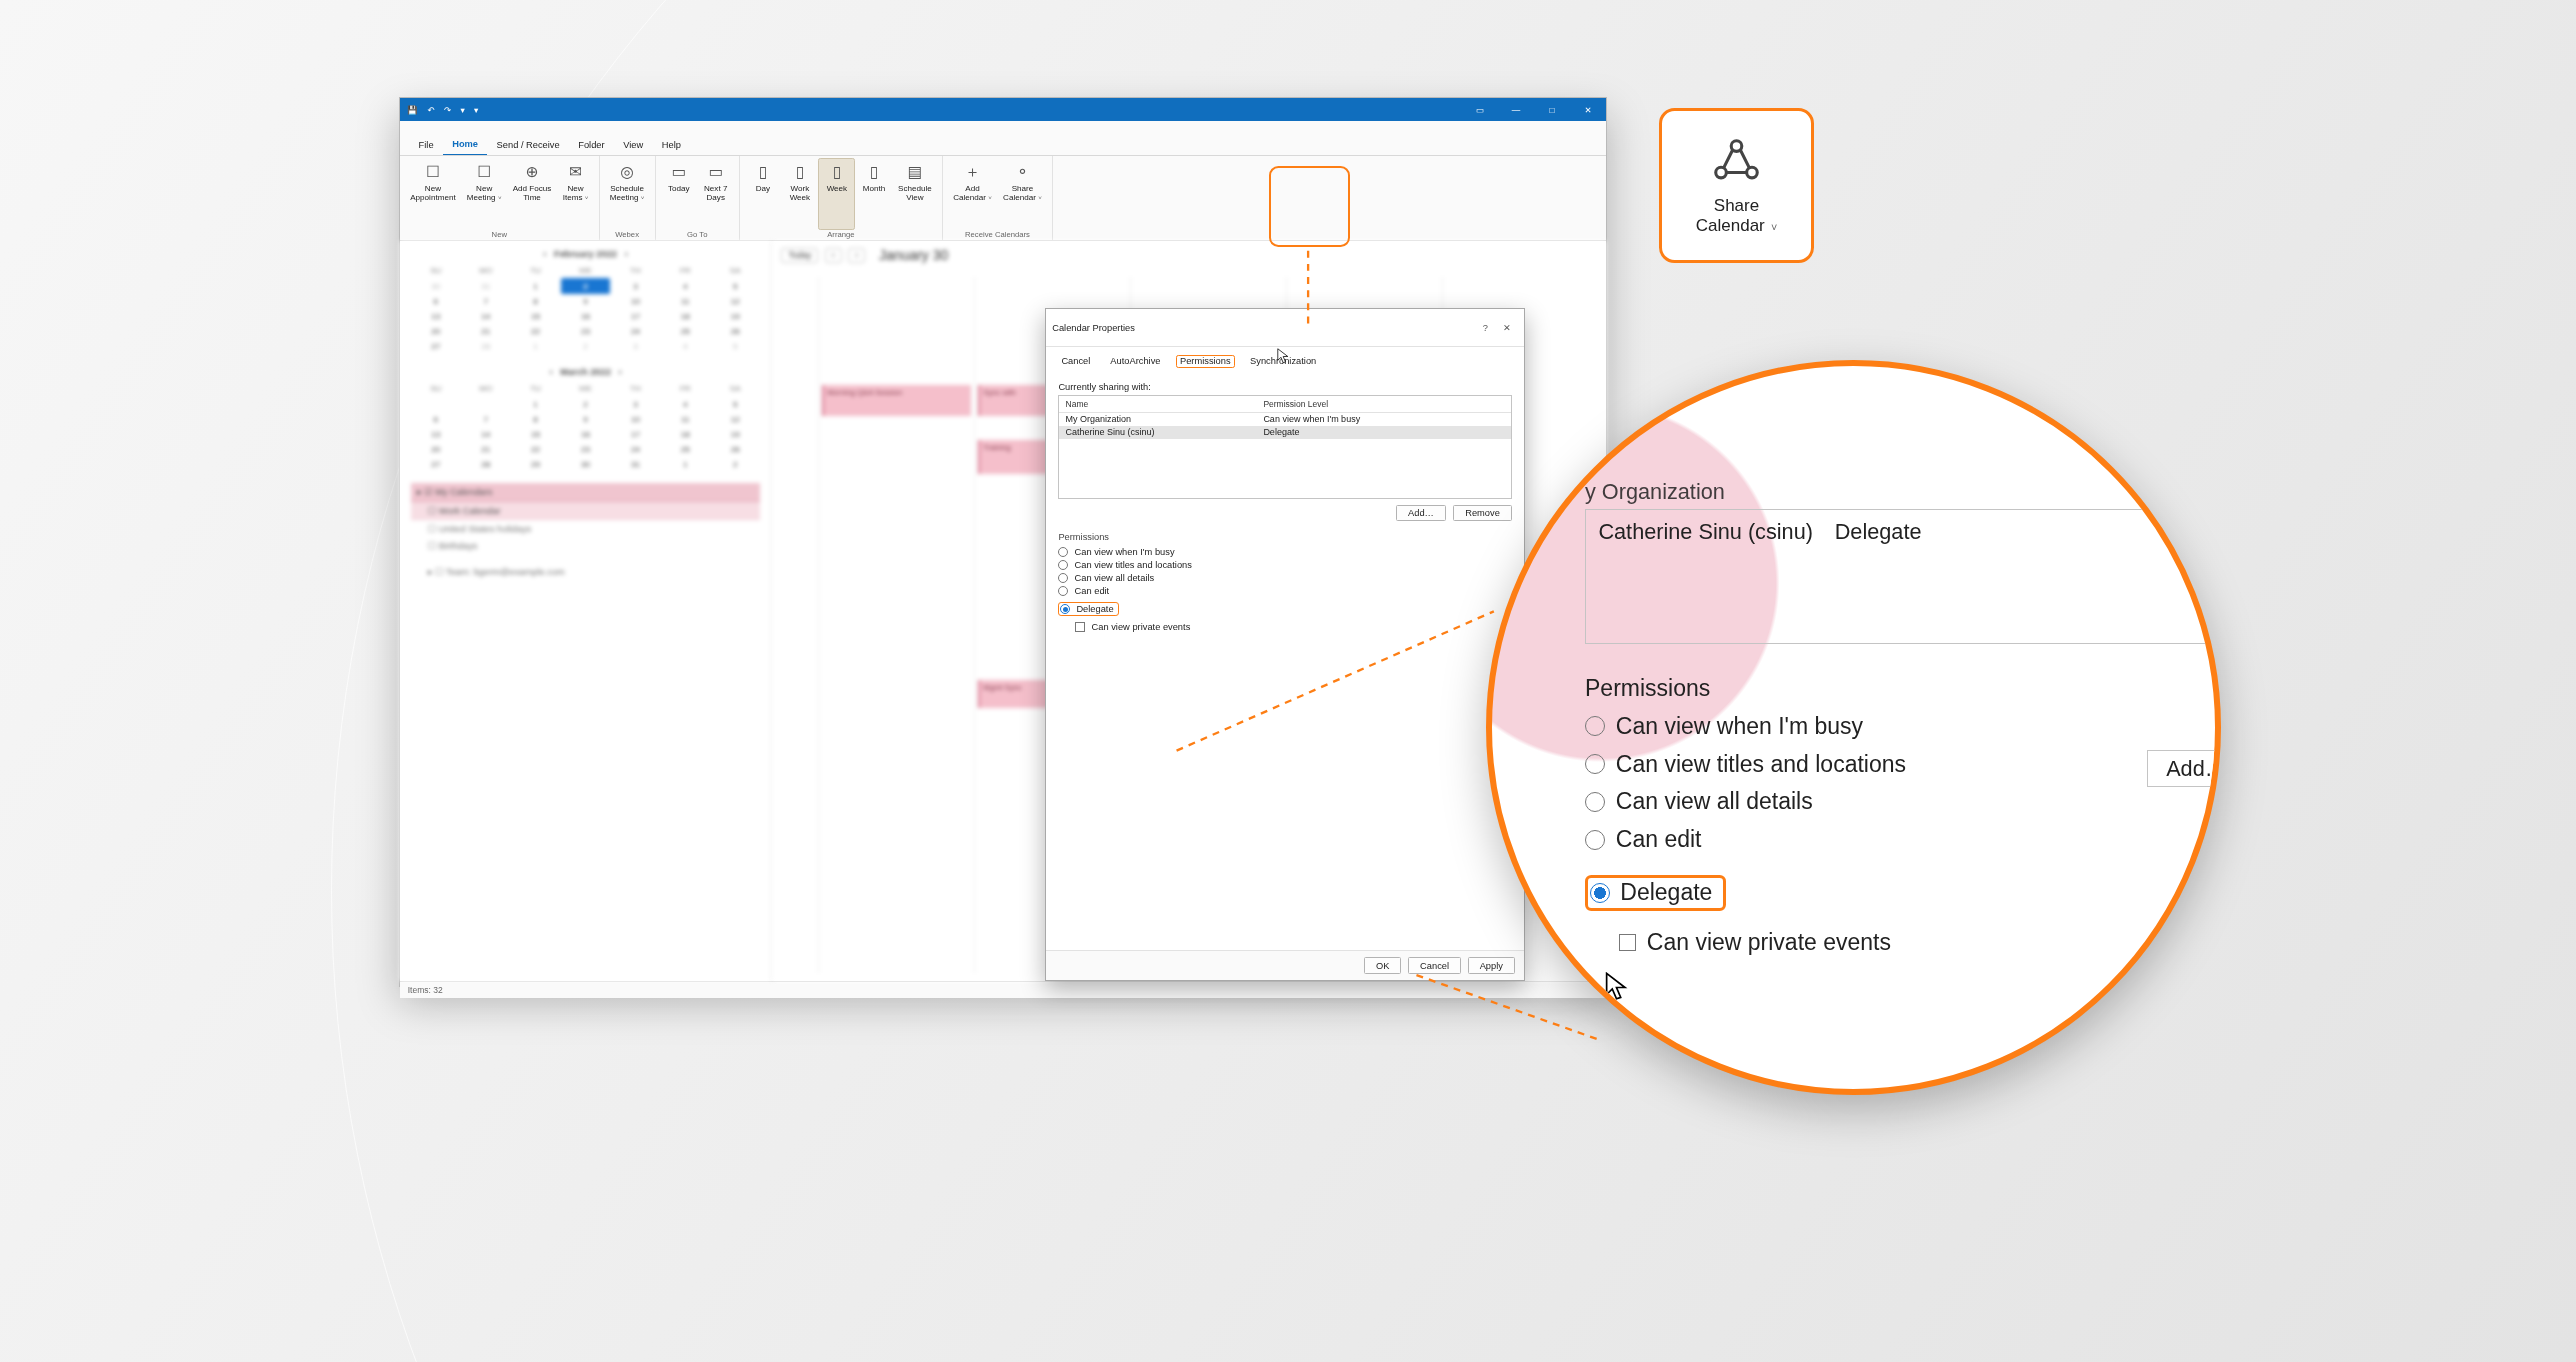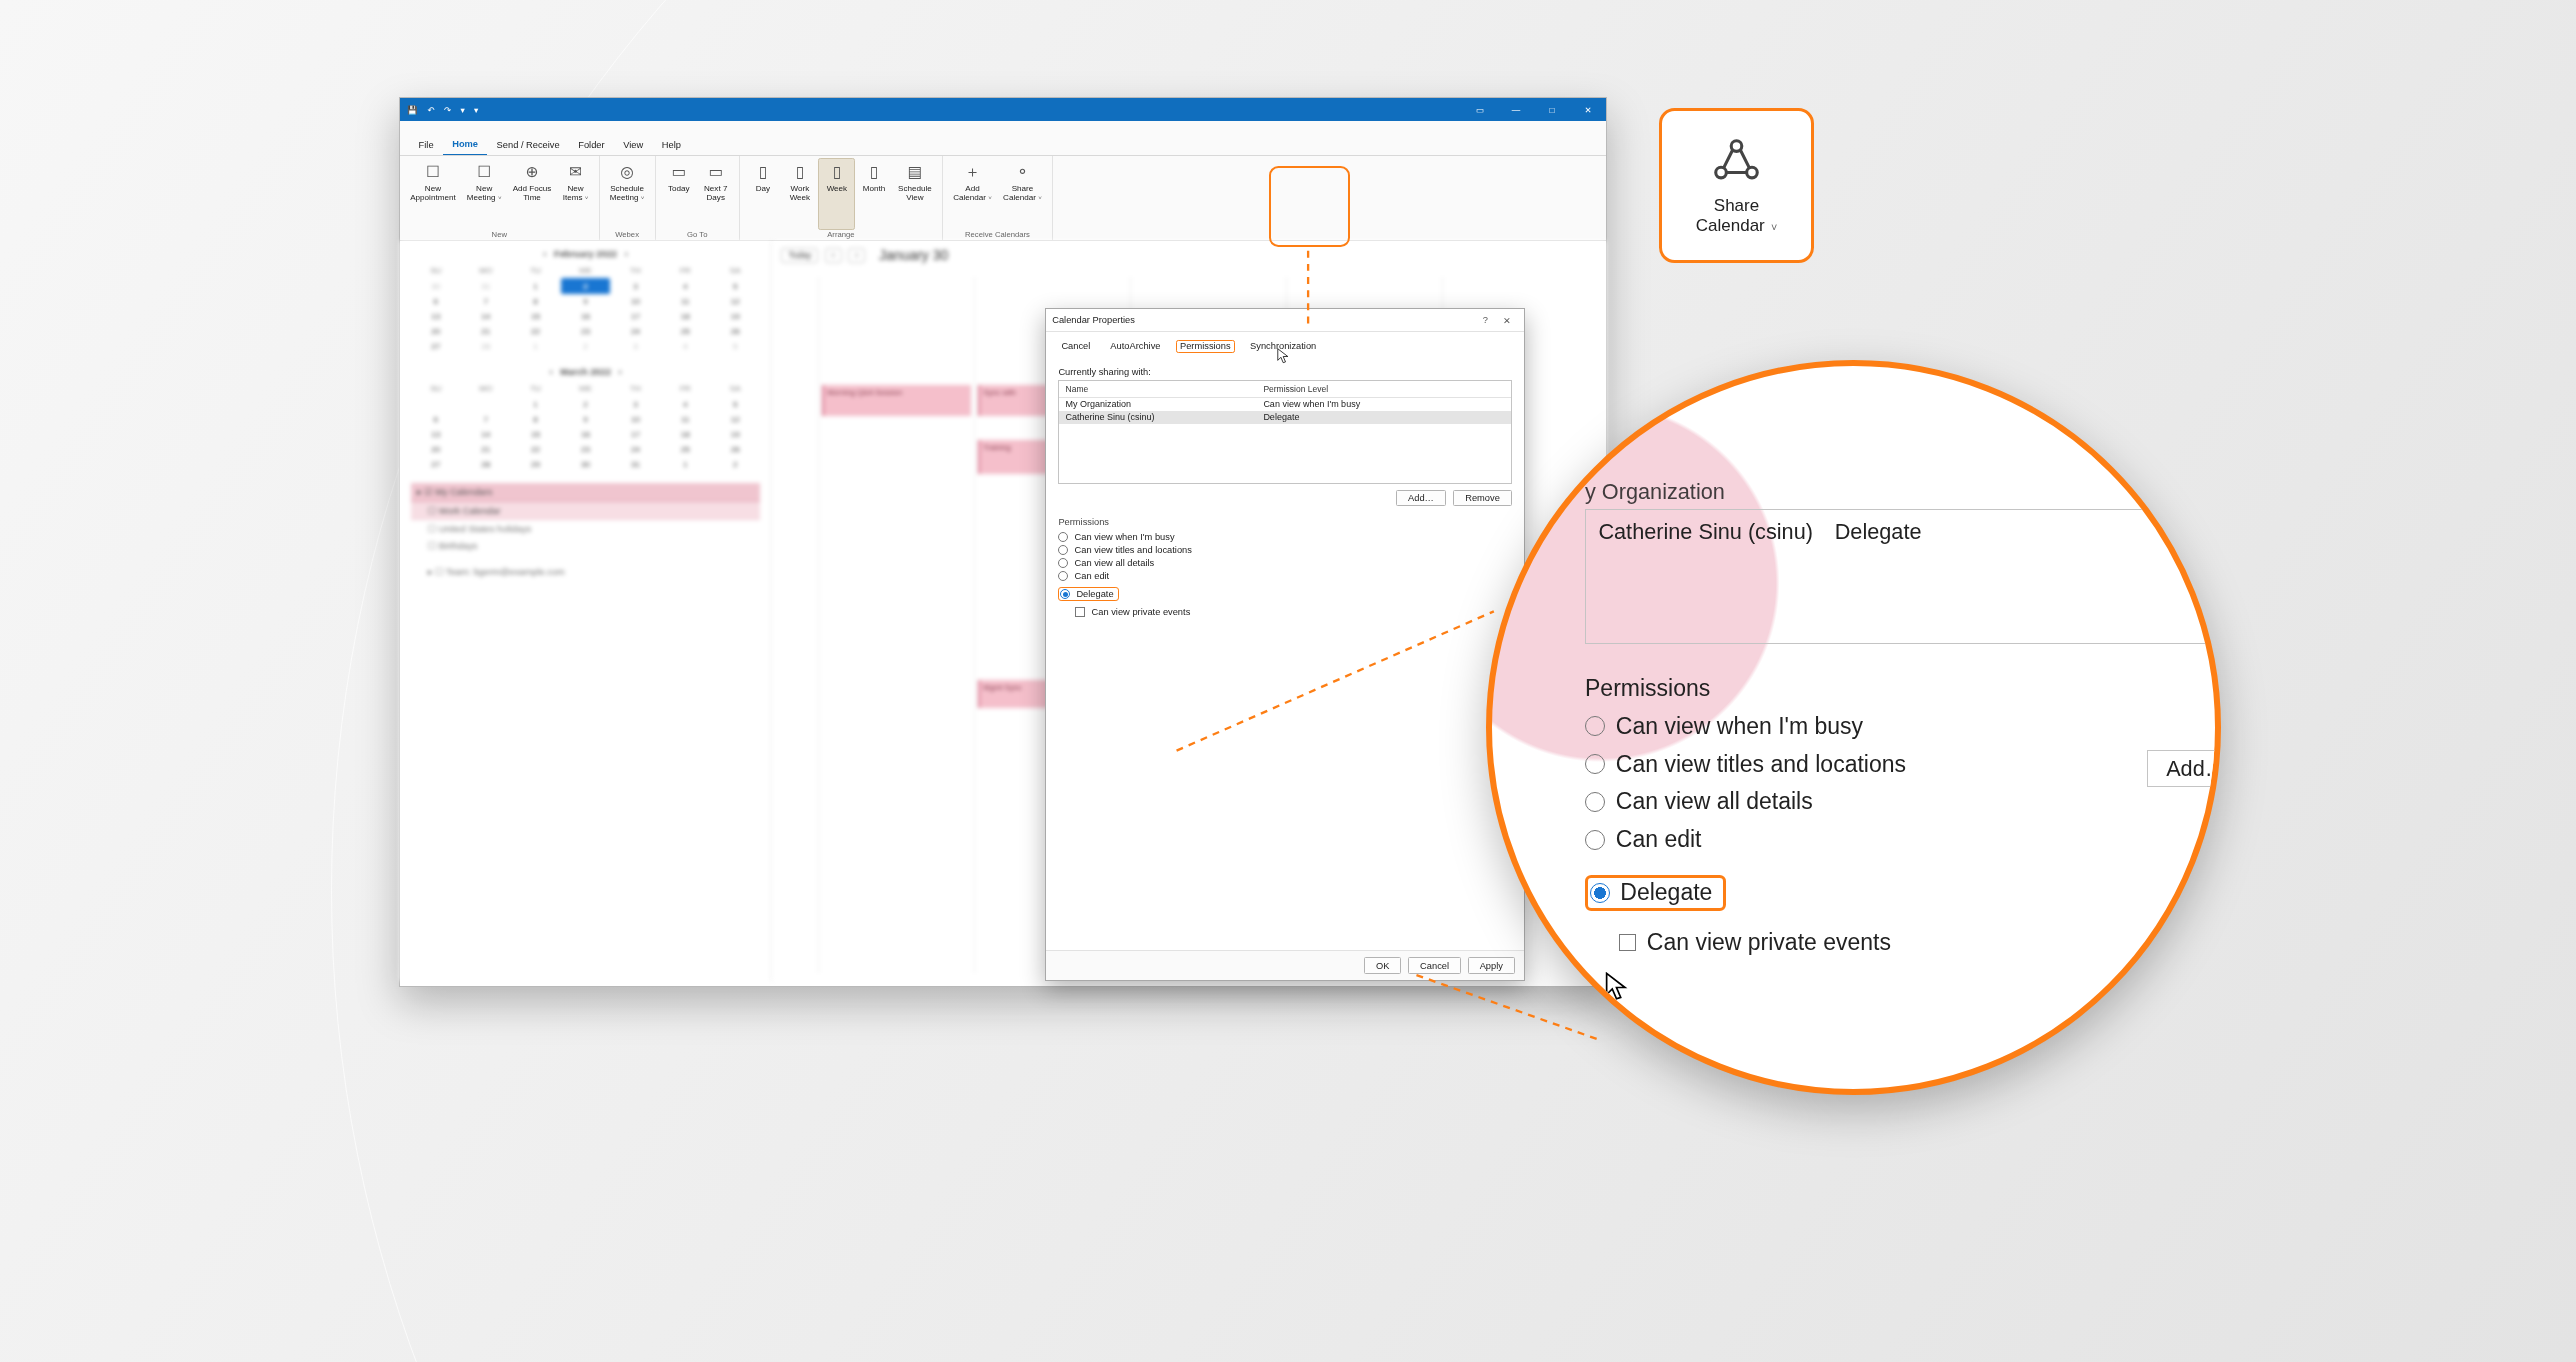--- a/index.html
+++ b/index.html
@@ -46,21 +46,21 @@
   .btnTiny{border:0.8px solid #ccc;background:#fff;border-radius:2.3px;padding:1.5px 6.2px;font-size:8.5px}
   .weekgrid{position:absolute;left:46px;right:7.7px;top:36px;bottom:7.7px}
   .daycols{display:grid;grid-template-columns:repeat(5,1fr);height:100%}
   .daycol{border-left:0.8px solid #eee;position:relative}
   .evt{position:absolute;left:3.1px;right:3.1px;background:#f4b9c6;border-left:2.3px solid #d66b86;font-size:7.7px;padding:3.1px;color:#7a2a3d}
 
   .status{height:17px;border-top:0.8px solid #d8d8d8;font-size:8.5px;padding:0 7.7px;display:flex;align-items:center;color:#666;background:#fafafa}
 
   
   .dlg{position:absolute;left:1045px;top:308px;width:480px;height:673px;background:#fff;border:0.8px solid #a8a8a8;box-shadow:0 7.7px 23px rgba(0,0,0,.3);font-size:9.3px}
-  .dlg .dtl{height:23px;display:flex;align-items:center;padding:0 6.2px;border-bottom:0.8px solid #e2e2e2}
+  .dlg .dtl{height:38px;display:flex;align-items:center;padding:0 6.2px;border-bottom:0.8px solid #e2e2e2}
   .dlg .dtl .sp{flex:1}
   .dlg .dtl .x{width:21.7px;text-align:center;color:#555}
   .tabs{display:flex;gap:10.8px;padding:7.7px 10.8px 0;font-size:9.3px}
   .tabs span{padding:1.5px 4.6px;border-radius:2.3px}
   .tabs span.active{border:1.5px solid #fd7e14;padding:0 3.1px}
   .dlgbody{padding:7.7px 12.4px 0}
   .sharelist{border:0.8px solid #c4c4c4;height:104px;margin-top:3.1px}
   .sharelist .hdrs{display:flex;background:#fff;border-bottom:0.8px solid #e2e2e2}
   .sharelist .hdrs div{padding:3.1px 6.2px;font-size:8.5px;color:#333}
   .sharelist .row{display:flex}
@@ -354,20 +354,21 @@
             <div class="evt" style="top:403px;height:28px">Mgmt Sync</div>
               </div>
           <div class="daycol"></div>
               <div class="daycol"></div>
               <div class="daycol"></div>
         </div>
           </div>
       </div>
     </div>
 
+    <div class="status">Items: 32</div>
   </div>
 
   <div class="hlRect" style="left:1269px;top:166px;width:81px;height:81px"></div>
 
   <div class="dlg">
     <div class="dtl">
       <span>Calendar Properties</span>
       <span class="sp"></span>
       <span class="x">?</span>
       <span class="x">✕</span>

